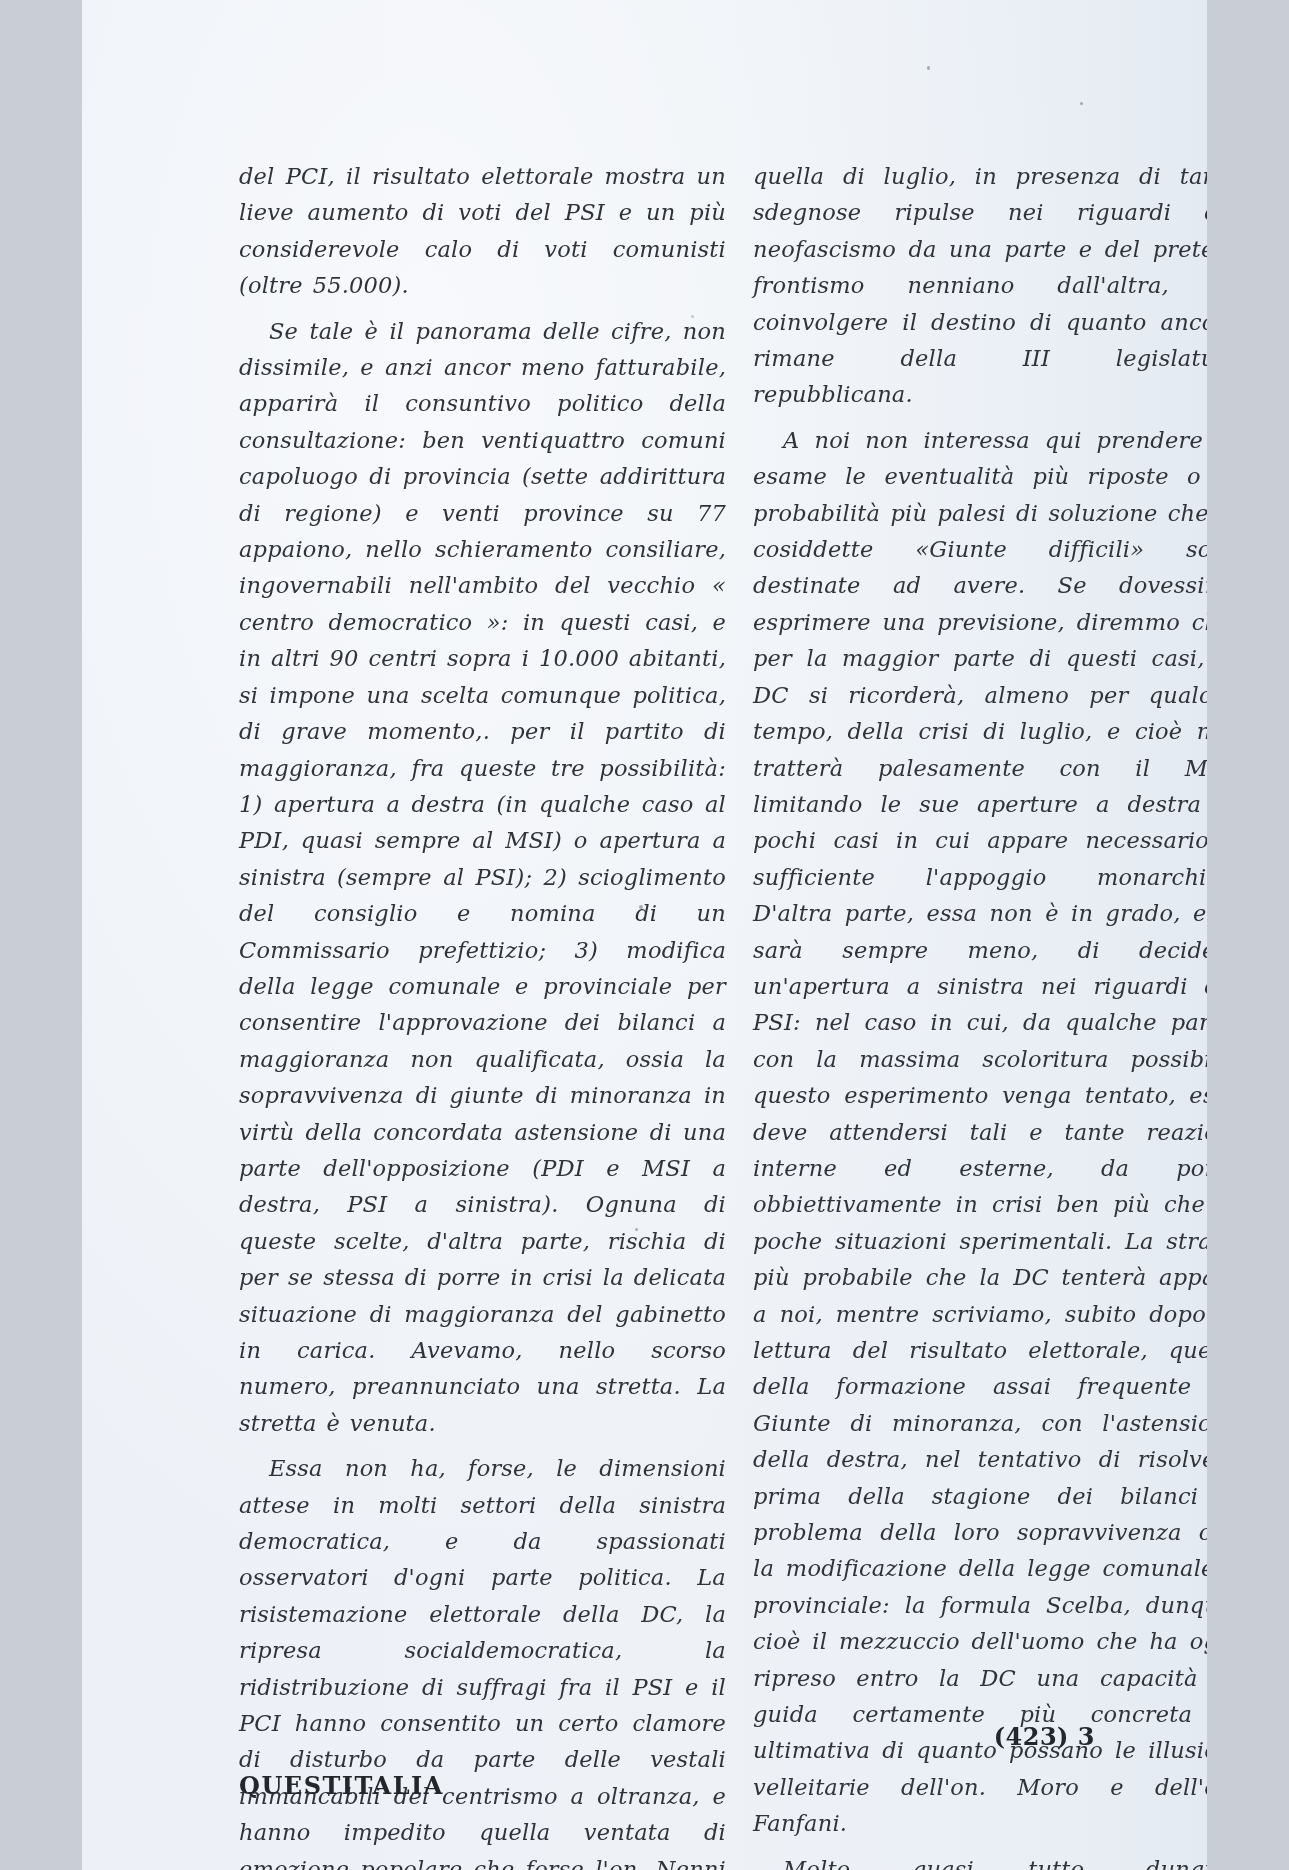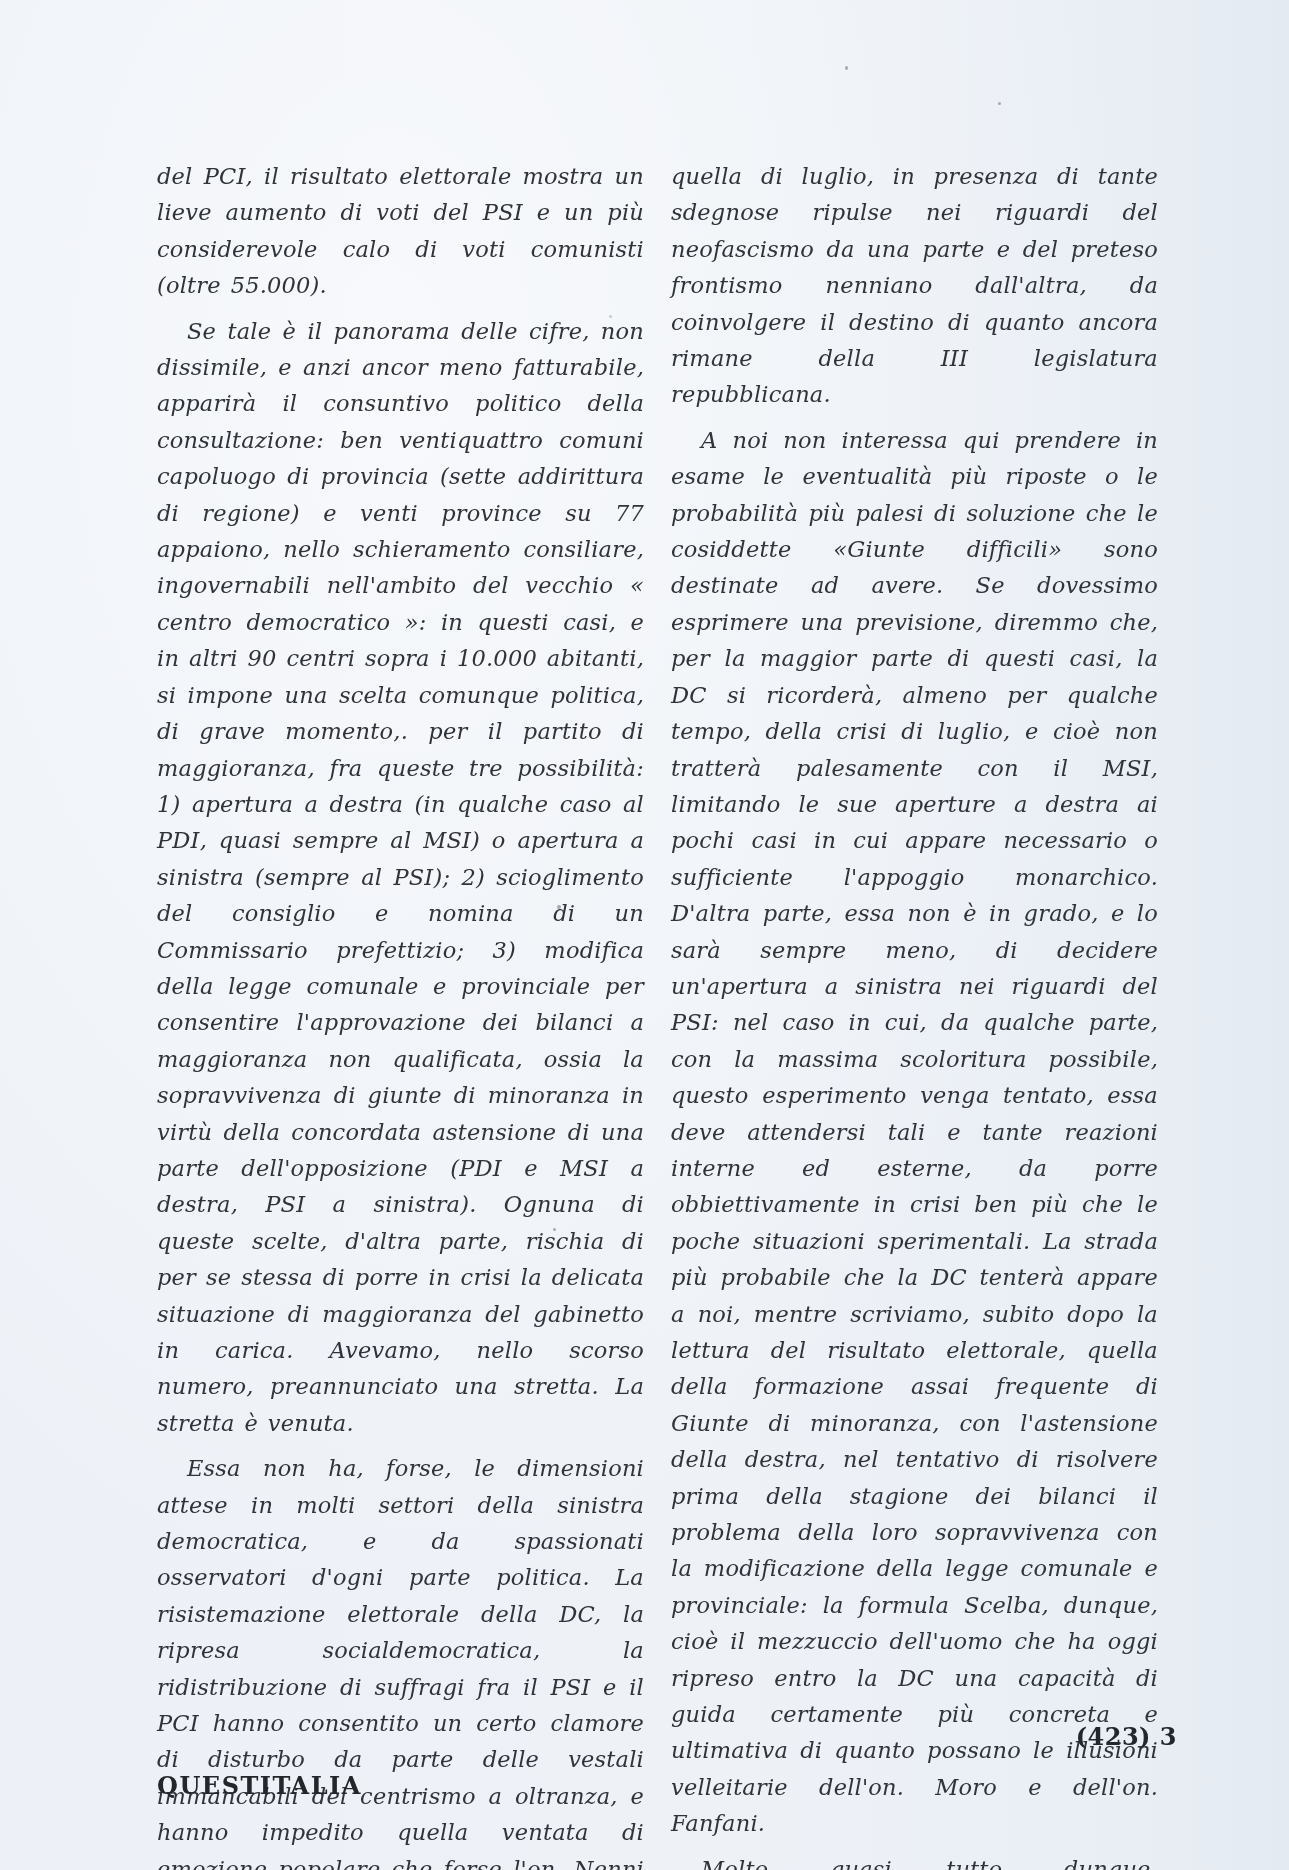--- a/index.html
+++ b/index.html
@@ -2,21 +2,21 @@
 <html lang="it"><head>
 <meta charset="utf-8">
 <style>
   html, body {
     margin: 0;
     padding: 0;
     background: #c9ced6;
   }
   .page {
     position: relative;
-    width: 1289px;
+    width: 1125px;
     height: 1870px;
     margin: 0 auto;
     background:
       radial-gradient(ellipse at 30% 20%, rgba(255,255,255,0.55), rgba(255,255,255,0) 60%),
       linear-gradient(90deg, #edf1f7 0%, #eef2f7 55%, #e9eef5 88%, #e4eaf1 100%);
     overflow: hidden;
     font-family: "DejaVu Serif", "Liberation Serif", serif;
     color: #30343a;
   }
   .column {

